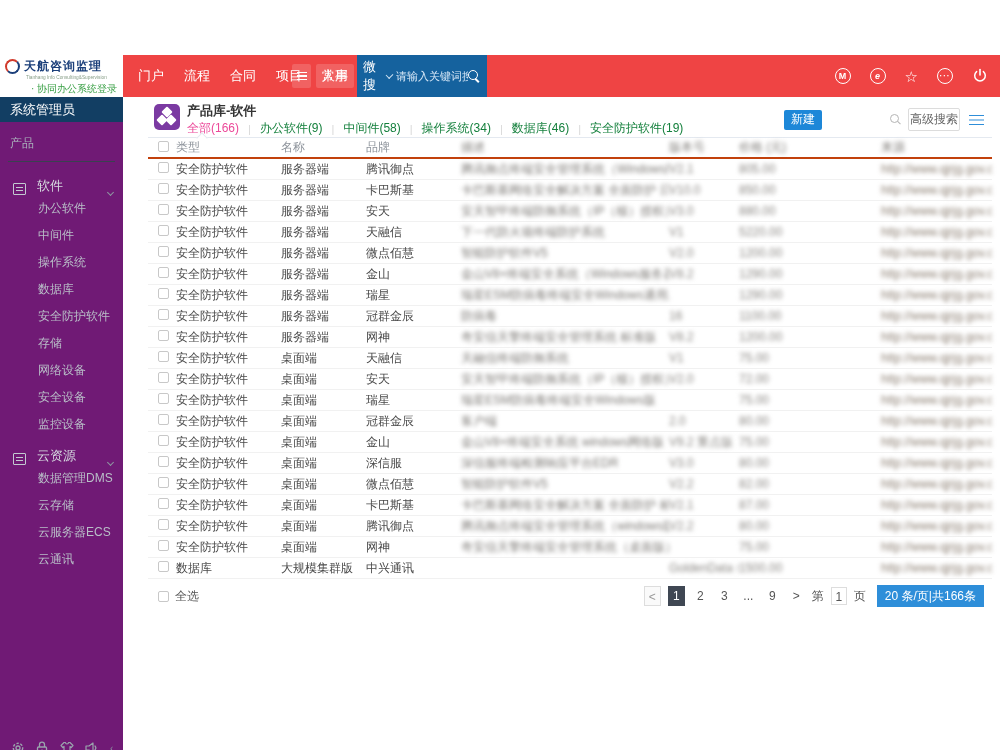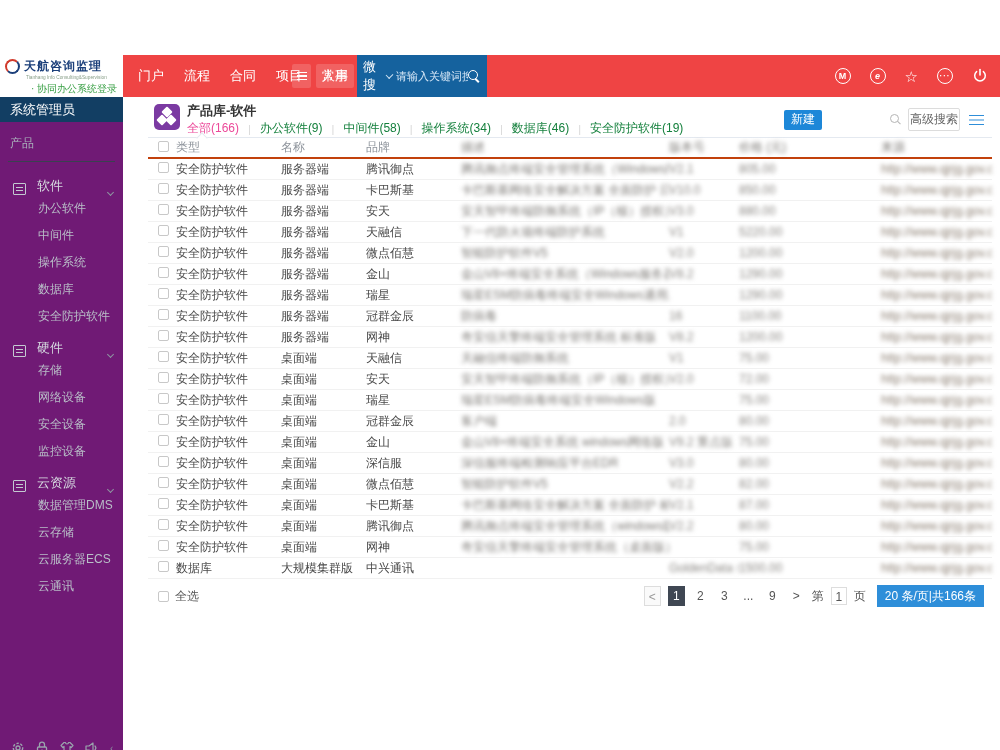--- a/index.html
+++ b/index.html
@@ -141,25 +141,20 @@
       <div class="menu-section">
         <span class="sec-icon"></span>
         <span>软件</span>
         <span class="sec-chev"></span>
       </div>
       <div class="menu-item">办公软件</div>
       <div class="menu-item">中间件</div>
       <div class="menu-item">操作系统</div>
       <div class="menu-item">数据库</div>
       <div class="menu-item">安全防护软件</div>
-      <div class="menu-section">
-        <span class="sec-icon"></span>
-        <span>硬件</span>
-        <span class="sec-chev"></span>
-      </div>
       <div class="menu-item">存储</div>
       <div class="menu-item">网络设备</div>
       <div class="menu-item">安全设备</div>
       <div class="menu-item">监控设备</div>
       <div class="menu-section">
         <span class="sec-icon"></span>
         <span>云资源</span>
         <span class="sec-chev"></span>
       </div>
       <div class="menu-item">数据管理DMS</div>

